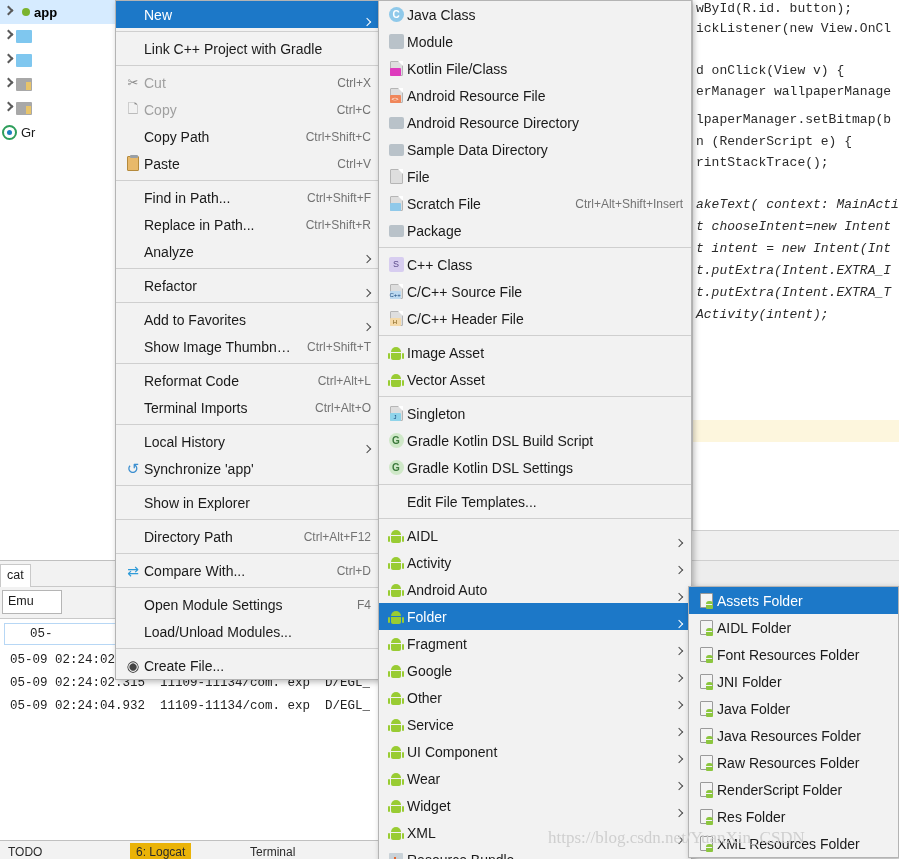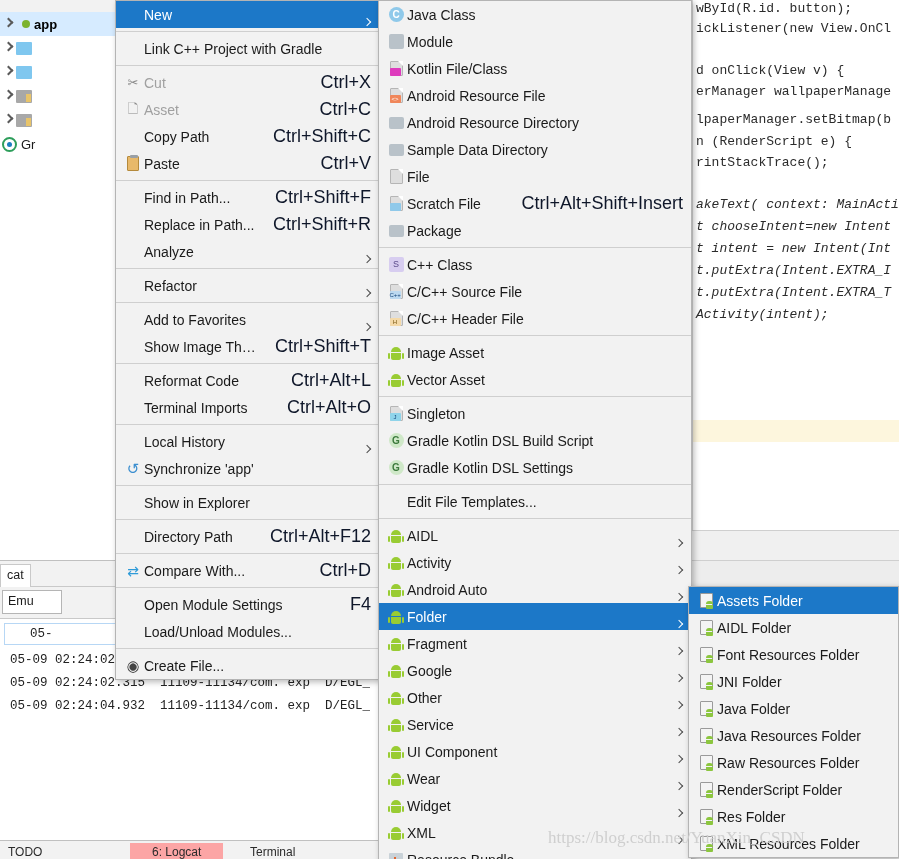--- a/index.html
+++ b/index.html
@@ -10,21 +10,21 @@
     background: #ffffff;
   }
   #root { position: relative; width: 899px; height: 859px; }
 
   
   .ide-bg { position:absolute; inset:0; background:#f2f2f2; }
 
   
   .proj-panel {
     position:absolute; left:0; top:0; width:120px; height:560px;
-    background:#ffffff; border-right:3px solid #1d4ed8;margin-top:12px;
+    background:#ffffff; border-right:3px solid #1d4ed8;
   }
   .tree-row {
     display:flex; align-items:center; height:24px; padding-left:2px;
     font-size:13px; color:#1a1a1a; white-space:nowrap;
   }
   .tree-row.sel { background:#d6ebff; }
   .chev {
     width:14px; height:14px; flex:0 0 14px; position:relative;
   }
   .chev::before{
@@ -107,21 +107,21 @@
     border:1px solid #b7d7f5;
   }
   .bottom-bar{
     position:absolute; left:0; bottom:0; width:688px; height:19px;
     background:#f2f2f2; border-top:1px solid #c0c0c0;
   }
   .bb-item{
     position:absolute; top:2px; height:17px; font-size:12px; color:#2b2b2b;
     display:flex; align-items:center; gap:3px; white-space:nowrap;
   }
-  .bb-item.active{ background:#fca5a5; padding:0 22px; }
+  .bb-item.active{ background:#eab308; padding:0 6px; }
 
   
   .menu{
     position:absolute; background:#f2f2f2;
     border:1px solid #b4b4b4;
     box-shadow:2px 2px 6px rgba(0,0,0,0.28);
     padding:0; z-index:50;
   }
   .menu.m1{ left:115px; top:0px;   width:265px; }
   .menu.m2{ left:378px; top:0px;   width:314px; z-index:60; }
@@ -129,21 +129,21 @@
 
   .mi{
     position:relative; display:flex; align-items:center;
     height:27px; padding:0 8px 0 6px; white-space:nowrap; cursor:default;
     font-size:14px; color:#1a1a1a;
   }
   .mi.h{ background:#1c78c8; color:#ffffff; }
   .mi.dis{ color:#a0a0a0; }
   .mi .ic{ width:22px; flex:0 0 22px; display:flex; align-items:center; justify-content:center; }
   .mi .lbl{ flex:1 1 auto; overflow:hidden; text-overflow:ellipsis; }
-  .mi .acc{ margin-left:16px; color:#0f172a; font-size:18px; }
+  .mi .acc{ margin-left:16px; color:#737373; font-size:12px; }
   .mi .arw{
     margin-left:14px; width:10px; flex:0 0 10px; position:relative;
   }
   .mi .arw::before{
     content:""; position:absolute; right:1px; top:4px;
     width:5px;height:5px; border-right:1.6px solid #4a4a4a; border-bottom:1.6px solid #4a4a4a;
     transform:rotate(-45deg);
   }
   .mi.h .arw::before{ border-color:#ffffff; }
   .sep{ height:1px; background:#cfcfcf; margin:3px 0; }
@@ -291,21 +291,21 @@
     </div>
     <div class="sep"></div>
 
     <div class="mi dis">
       <span class="ic scissors">✂</span>
       <span class="lbl">Cut</span>
       <span class="acc">Ctrl+X</span>
     </div>
     <div class="mi dis">
       <span class="ic clip">🗋</span>
-      <span class="lbl">Asset</span>
+      <span class="lbl">Copy</span>
       <span class="acc">Ctrl+C</span>
     </div>
     <div class="mi">
       <span class="ic"></span>
       <span class="lbl">Copy Path</span>
       <span class="acc">Ctrl+Shift+C</span>
     </div>
     <div class="mi">
       <span class="ic">
           <span class="paste-ic"></span>

